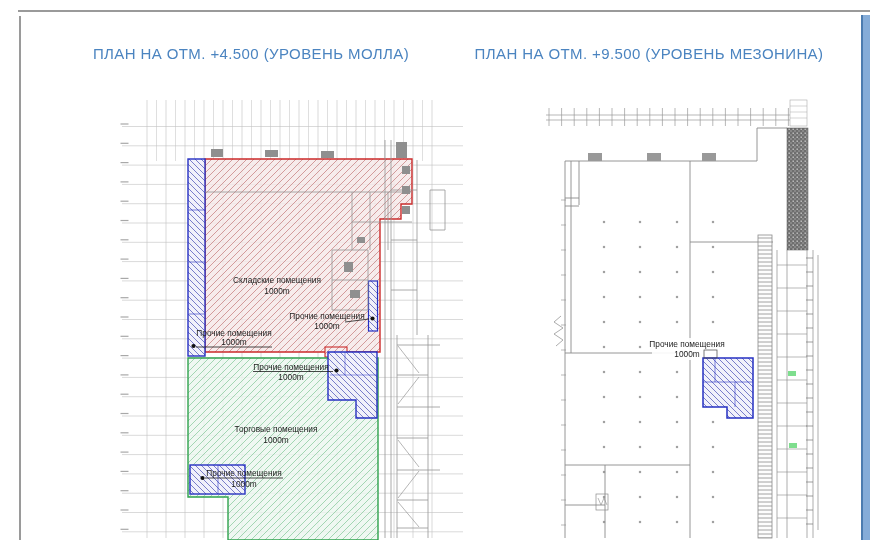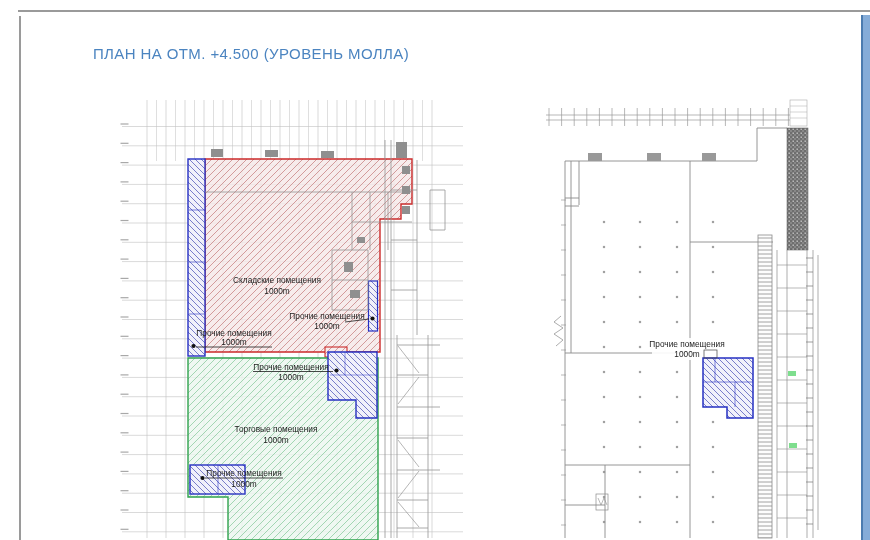--- a/index.html
+++ b/index.html
@@ -18,20 +18,21 @@
 </style>
 </head>
 <body>
 
 <div class="page">
   <div class="frame-top"></div>
   <div class="frame-left"></div>
   <div class="edge-bar"></div>
 
   <div class="title title-left" style="color: rgb(75, 132, 192);">ПЛАН НА ОТМ. +4.500 (УРОВЕНЬ МОЛЛА)</div>
+  <div class="title title-right" style="color: rgb(75, 132, 192);">ПЛАН НА ОТМ. +9.500 (УРОВЕНЬ МЕЗОНИНА)</div>
 
   <svg id="planL" width="350" height="452" viewBox="115 88 350 452">
     <defs>
       <pattern id="redH" width="7" height="7" patternUnits="userSpaceOnUse">
         <rect width="7" height="7" fill="#f7ecec"></rect>
         <path d="M0,7 l7,-7 M-1,1 l2,-2 M6,8 l2,-2" stroke="#cf9292" stroke-width="0.9"></path>
       </pattern>
       <pattern id="blueH" width="6" height="6" patternUnits="userSpaceOnUse">
         <rect width="6" height="6" fill="#f1f1fb"></rect>
         <path d="M0,0 l6,6 M-1,5 l2,2 M5,-1 l2,2" stroke="#6b6fc4" stroke-width="0.9"></path>

